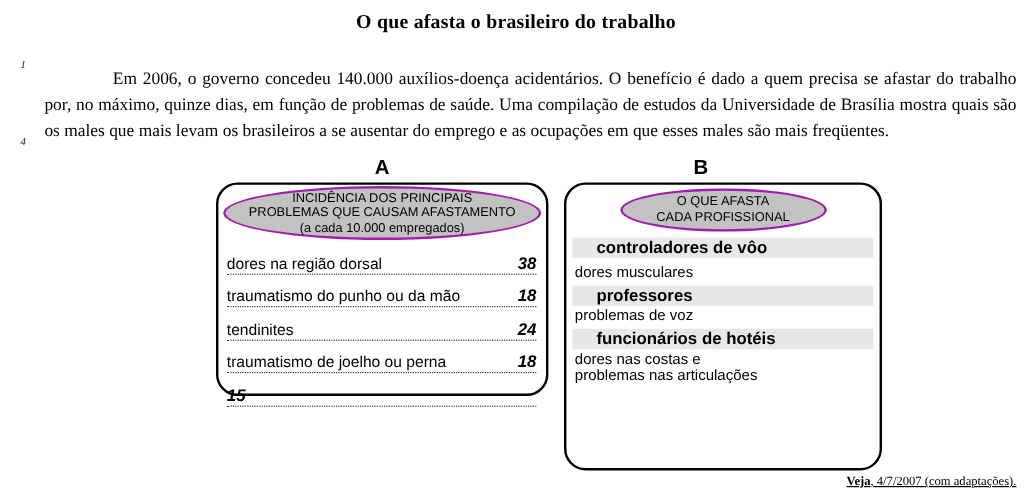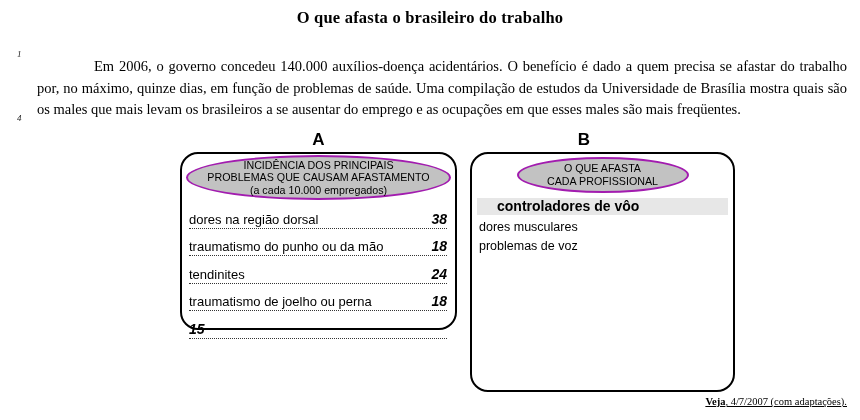--- a/index.html
+++ b/index.html
@@ -92,21 +92,27 @@
     <div class="oval oval-b">O QUE AFASTA
 CADA PROFISSIONAL</div>
     <div class="entries">
       <div class="entry">
         <div class="entry-name">controladores de vôo</div>
       </div>
       <div class="entry">
         <div class="entry-desc">dores musculares</div>
       </div>
       <div class="entry">
+        <div class="entry-name">professores</div>
         <div class="entry-desc">problemas de voz</div>
+      </div>
+      <div class="entry">
+        <div class="entry-name">funcionários de hotéis</div>
+        <div class="entry-desc">dores nas costas e
+problemas nas articulações</div>
       </div>
     </div>
   </div>
 
   <div class="source">
     <span class="source-pub">Veja</span><span>, 4/7/2007 (com adaptações).</span>
   </div>
 
 </div>
 

